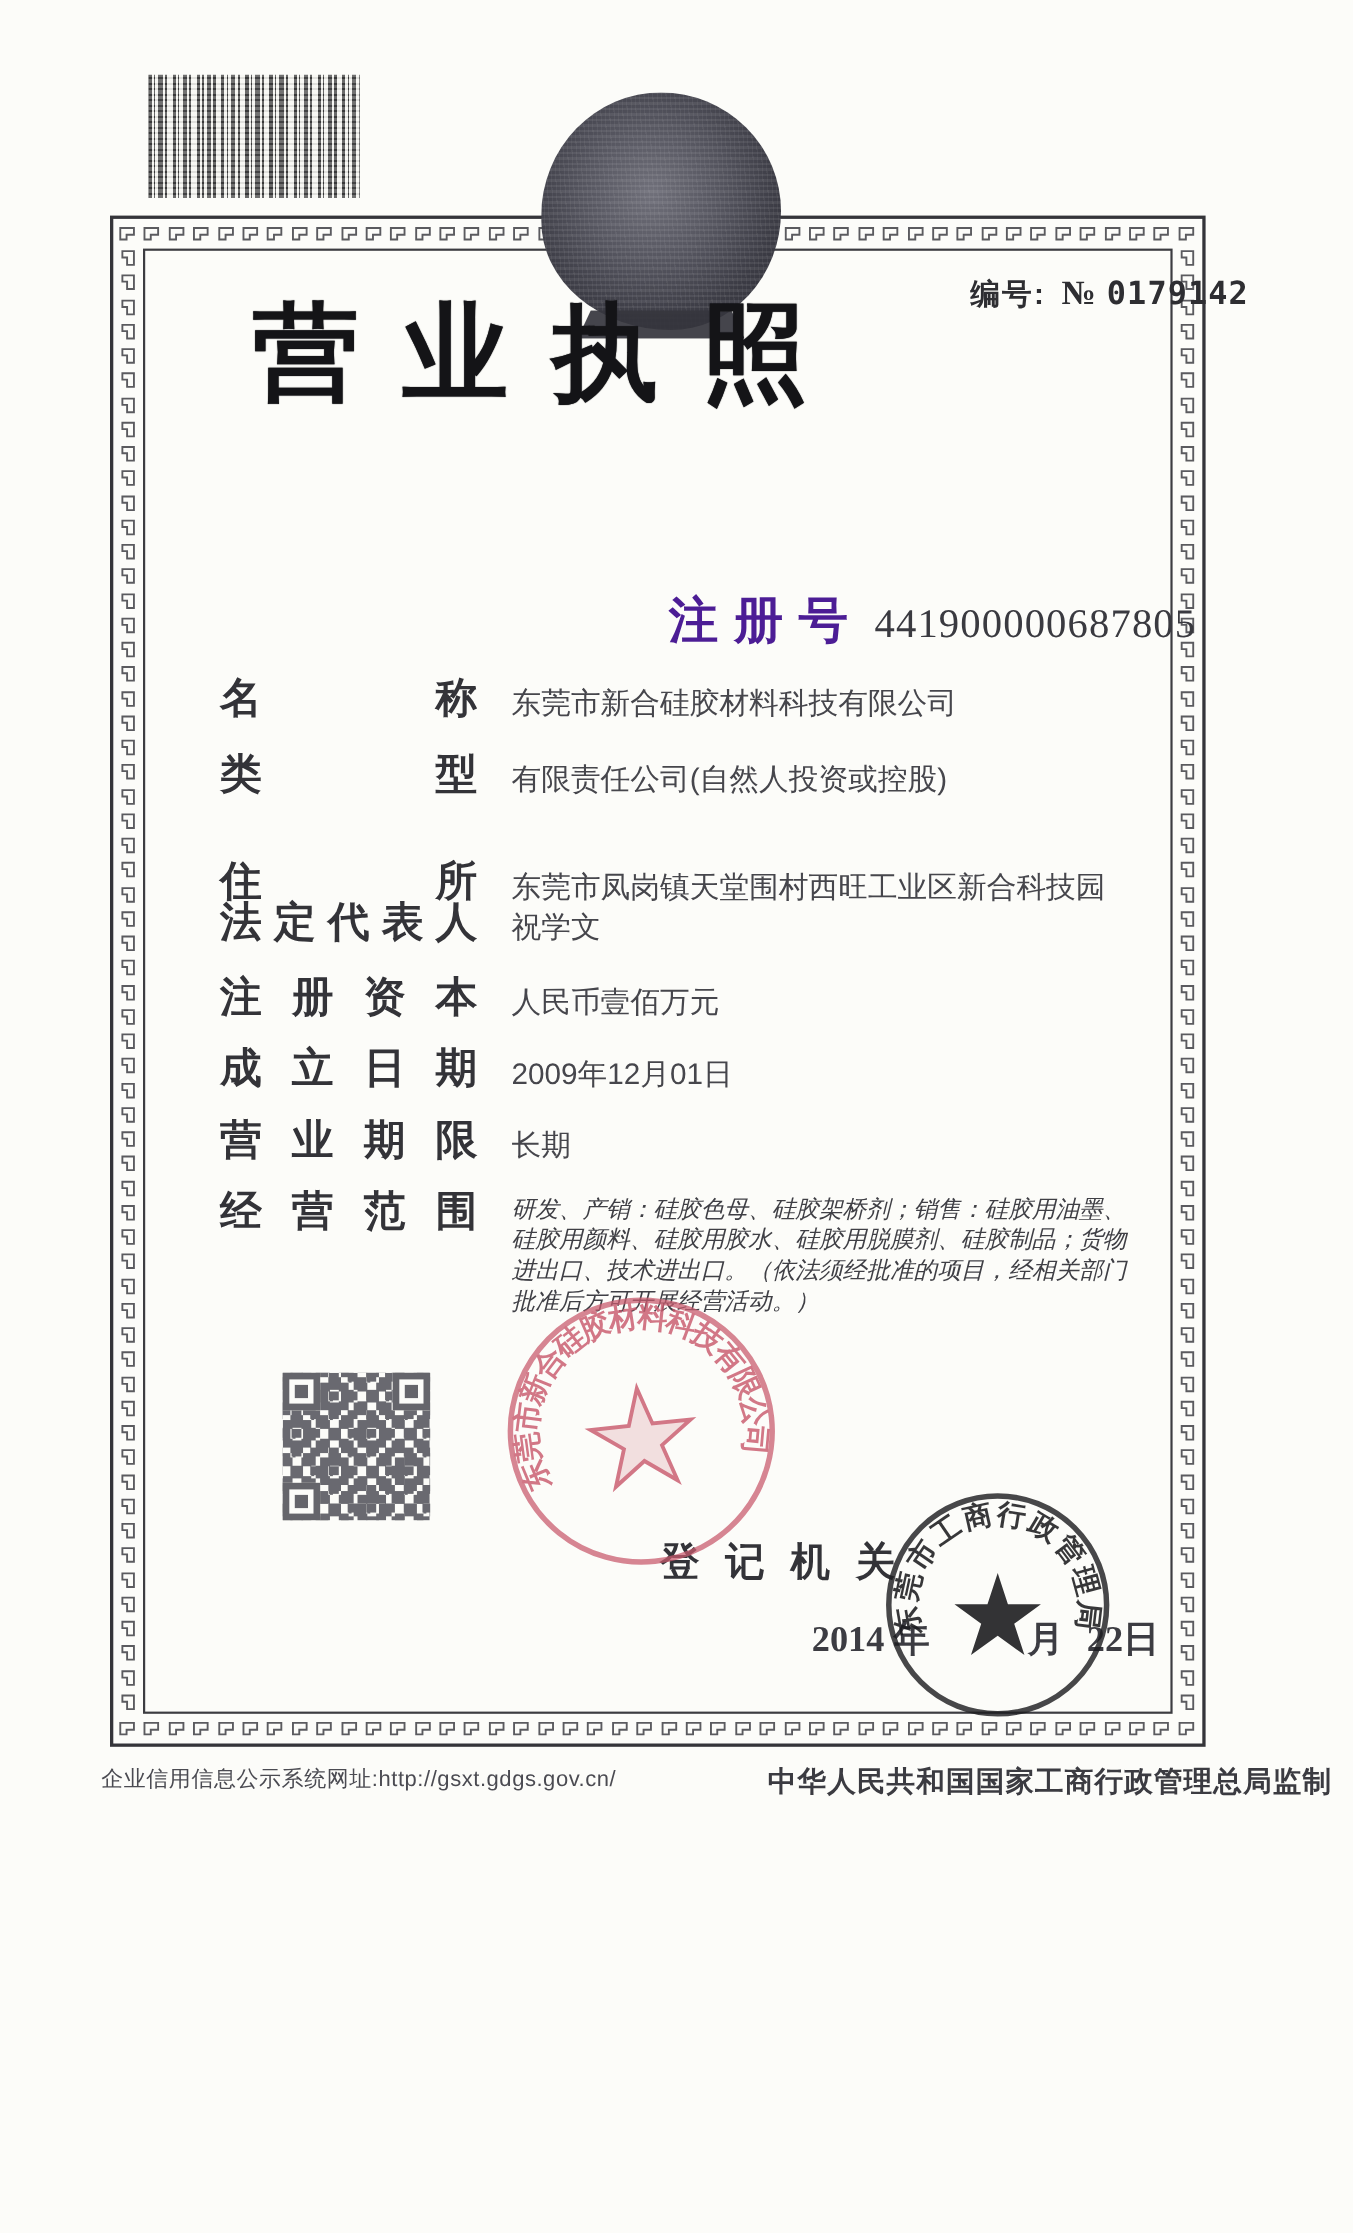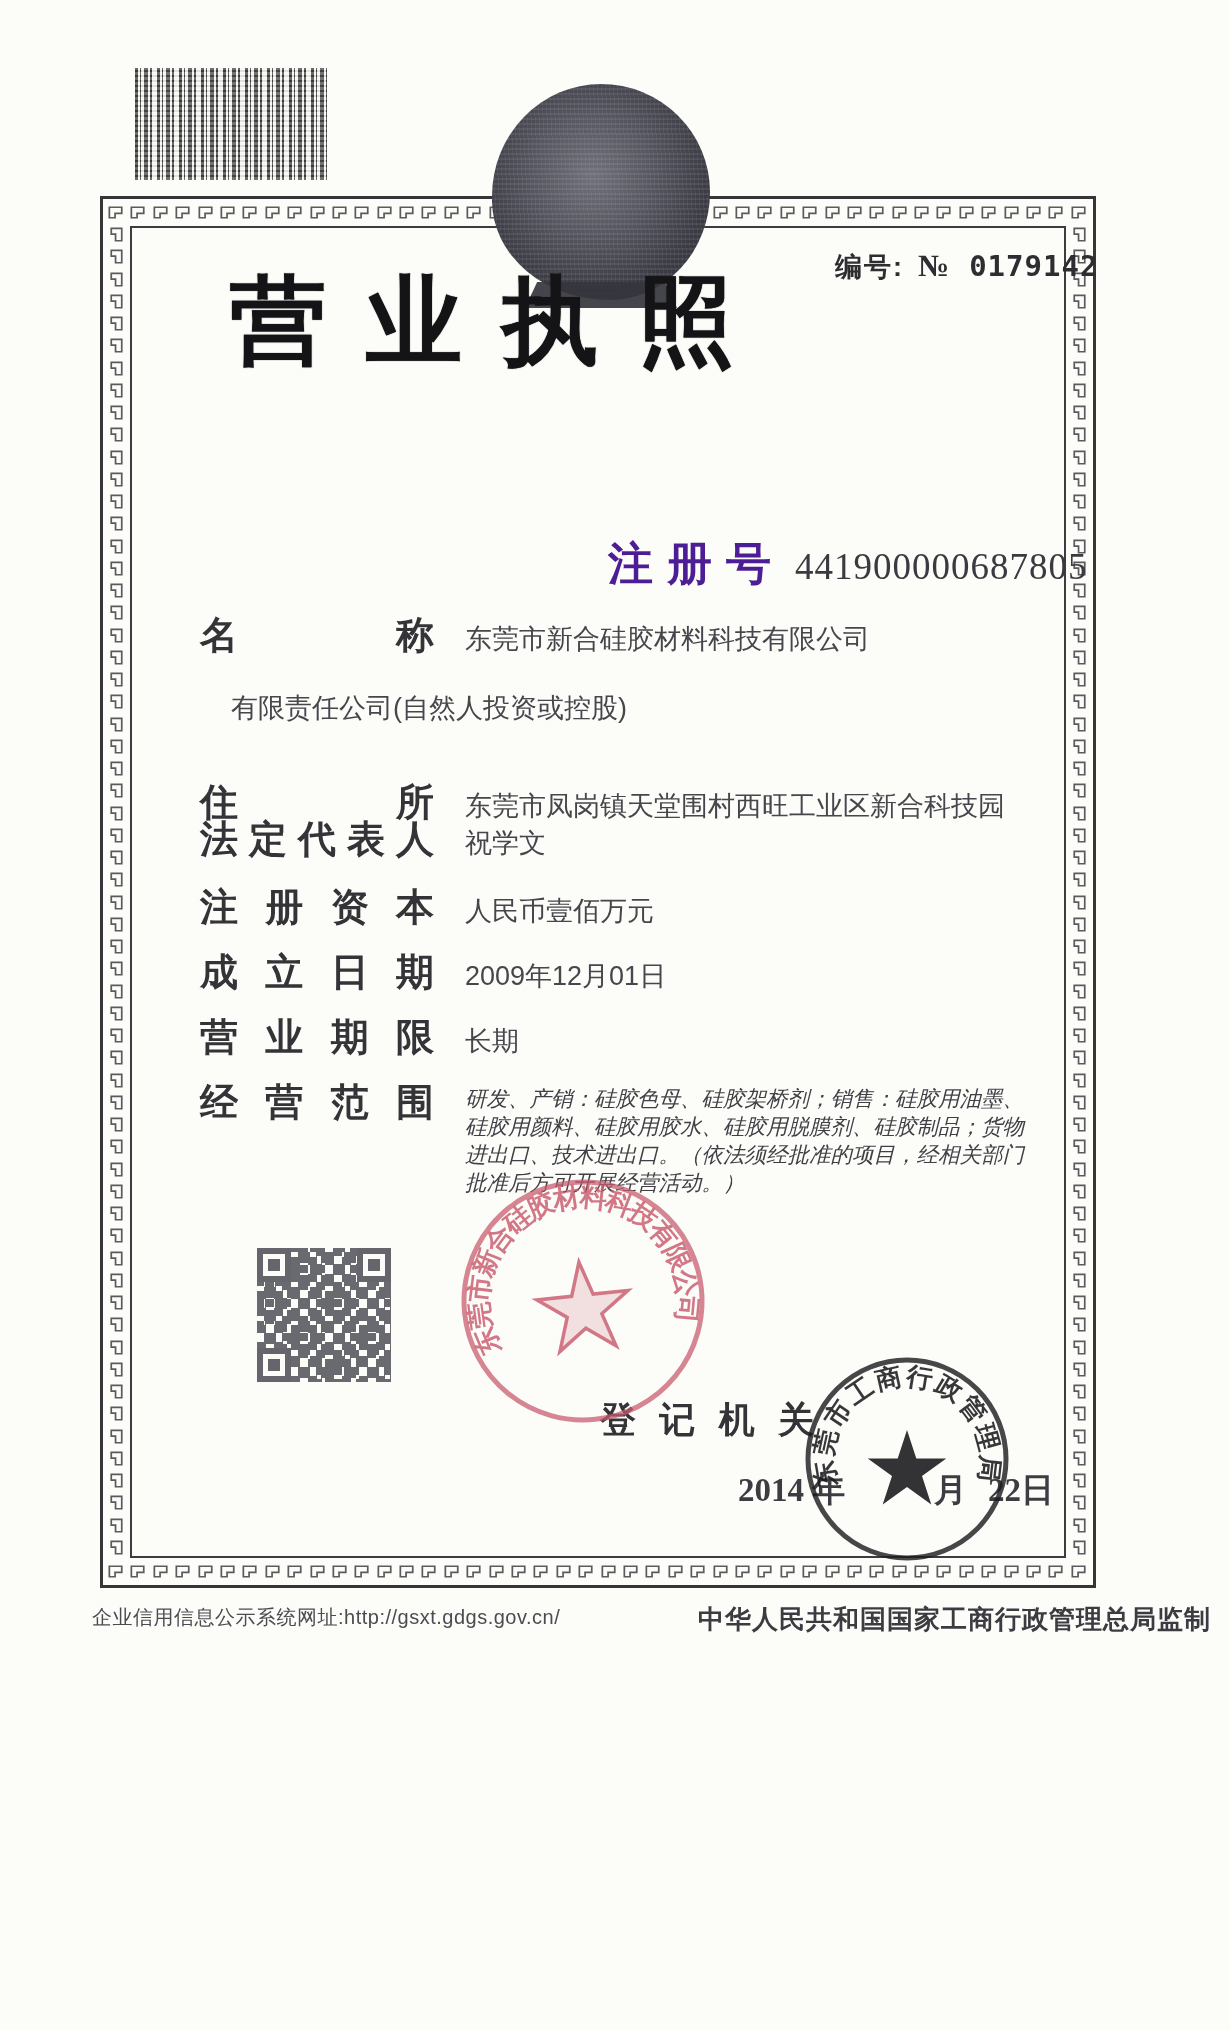--- a/index.html
+++ b/index.html
@@ -30,23 +30,23 @@
   .m-top{left:3px;right:3px;top:3px;height:21px;}
   .m-bottom{left:3px;right:3px;bottom:3px;height:21px;}
   .m-left{left:3px;top:26px;bottom:26px;width:21px;}
   .m-right{right:3px;top:26px;bottom:26px;width:21px;}
   .mu{width:21px;height:21px;flex:0 0 auto;opacity:.85;}
   .mv{transform:rotate(90deg);}
   .inner-panel{position:absolute;inset:27px;border:2px solid #3c3c41;}
 
   
   .serial{position:absolute;left:835px;top:248px;z-index:5;white-space:nowrap;color:#2e2e32;}
-  .serial .lab{font-size:27px;font-weight:600;letter-spacing:2px;}
+  .serial .lab{font-size:27px;font-weight:600;letter-spacing:2px;margin-left:47px;}
   .serial .nosym{font-family:"Liberation Serif",serif;font-size:31px;font-weight:800;margin:0 10px 0 14px;}
-  .serial .num{font-family:"DejaVu Sans Mono",monospace;font-size:29px;font-weight:600;letter-spacing:1px;margin-left:10px;}
+  .serial .num{font-family:"DejaVu Sans Mono",monospace;font-size:29px;font-weight:600;letter-spacing:1px;}
 
   .title{position:absolute;left:230px;top:258px;z-index:5;font-size:96px;font-weight:800;
     letter-spacing:40px;color:#141417;white-space:nowrap;text-shadow:0 0 1px #141417;}
 
   .regline{position:absolute;left:608px;top:534px;z-index:5;white-space:nowrap;}
   .regline .lab{font-size:45px;font-weight:600;letter-spacing:14px;color:#4c1d95;}
   .regline .num{font-family:"Liberation Serif",serif;font-size:37px;font-weight:500;color:#3a3a40;margin-left:10px;letter-spacing:1px;}
 
   
   .field-row{position:absolute;left:200px;width:846px;display:flex;align-items:flex-start;}
@@ -736,20 +736,21 @@
 
   <div class="regline">
     <span class="lab">注册号</span><span class="num">441900000687805</span>
   </div>
 
   <div class="field-row r0">
     <span class="f-label">名称</span>
     <span class="f-value">东莞市新合硅胶材料科技有限公司</span>
   </div>
   <div class="field-row r1">
+    <span class="f-label">类型</span>
     <span class="f-value">有限责任公司(自然人投资或控股)</span>
   </div>
   <div class="field-row r2">
     <span class="f-label">住所</span>
     <span class="f-value">东莞市凤岗镇天堂围村西旺工业区新合科技园</span>
   </div>
   <div class="field-row r3">
     <span class="f-label">法定代表人</span>
     <span class="f-value">祝学文</span>
   </div>

